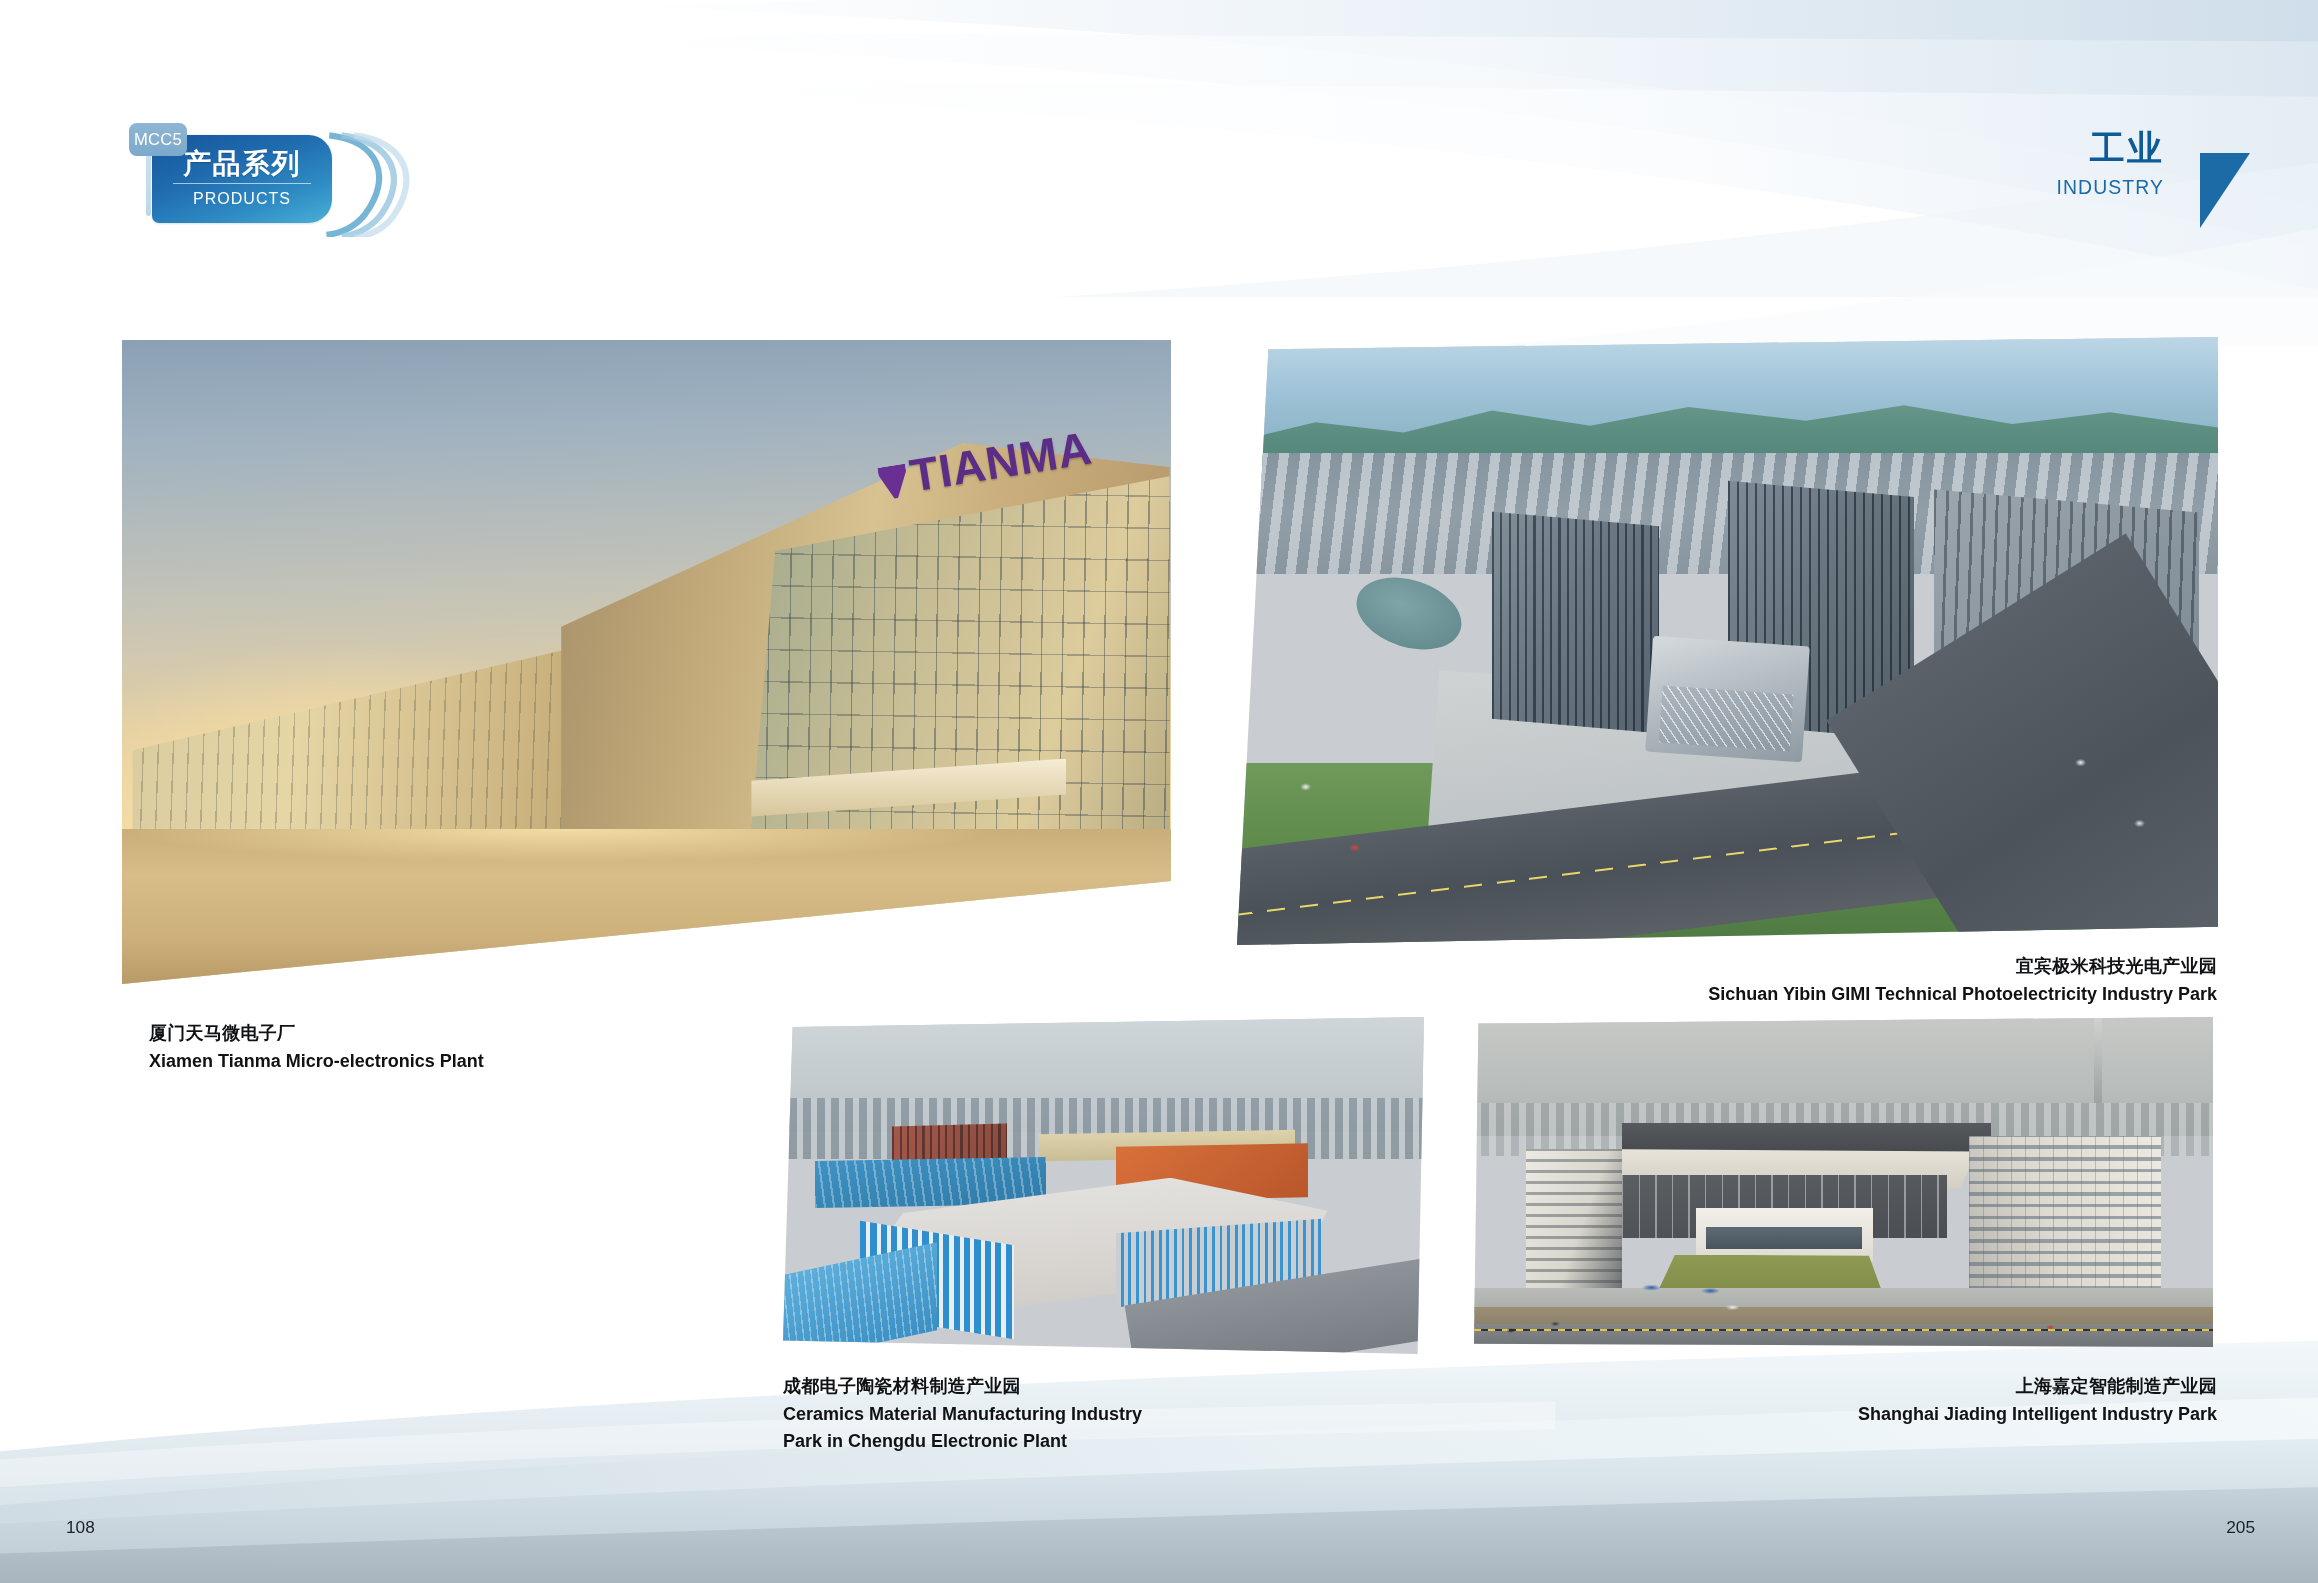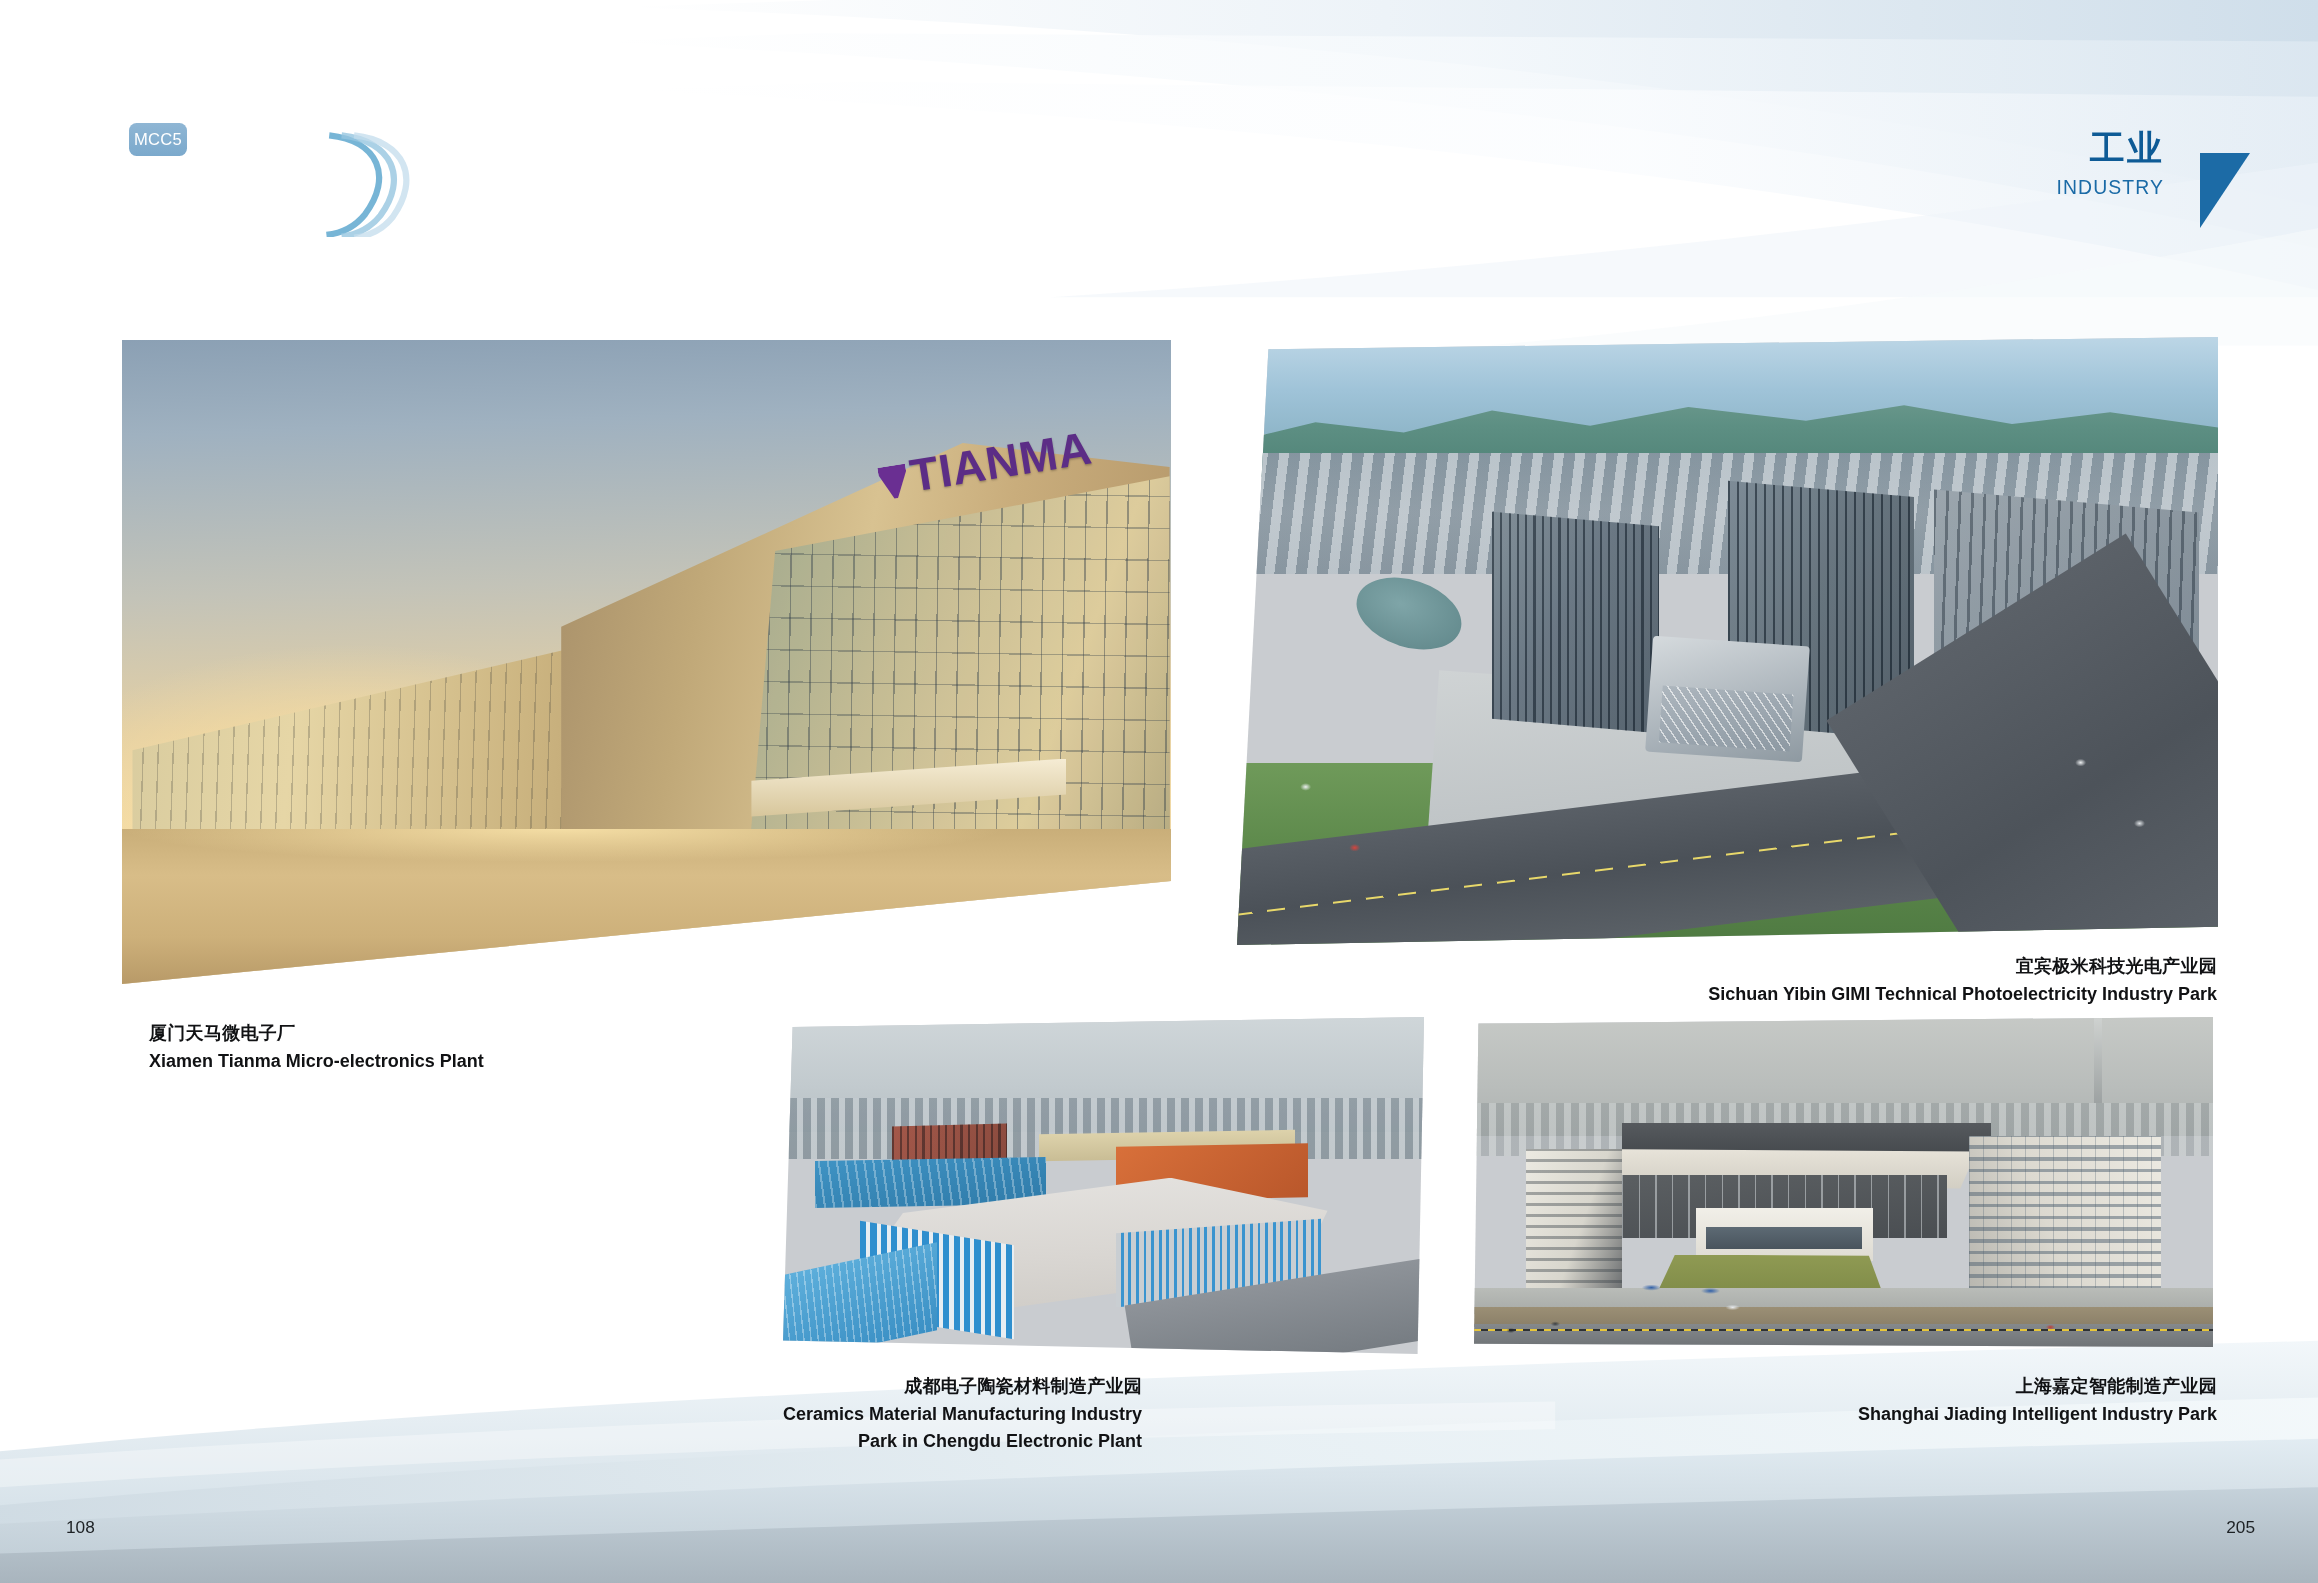--- a/index.html
+++ b/index.html
@@ -271,21 +271,21 @@
 
   
   .cap{position:absolute;color:#111214;}
   .cap .cn{font-size:18px;font-weight:bold;line-height:1.5;
     font-family:Liberation Mono, monospace;letter-spacing:0.3px;}
   .cap .en{font-size:18px;font-weight:bold;line-height:1.5;letter-spacing:0;}
   .cap.right{text-align:right;}
 
   .cap1{left:122px;top:1021px;margin-left:27px;}
   .cap2{right:102px;top:954px;}
-  .cap3{left:783px;top:1374px;text-align:right;}
+  .cap3{left:783px;top:1374px;}
   .cap4{right:102px;top:1374px;}
 
   
   .pageno{position:absolute;font-size:17.3px;color:#1d2124;}
   .pageno-l{left:66px;top:1517px;}
   .pageno-r{right:64px;top:1517px;}
 </style>
 </head>
 <body>
 
@@ -339,20 +339,25 @@
     <path d="M0,2112 C700,2062 1500,2038 2250,2028 L2250,2068 C1500,2080 700,2106 0,2152 Z" fill="#ffffff" opacity=".35"></path>
   </svg>
 </div>
 
 <div class="badge-wrap">
   <svg class="badge-arcs" viewBox="0 0 430 165">
     <path d="M300,18 C372,26 392,78 352,132 C336,152 314,160 296,162" fill="none" stroke="#5fa8cf" stroke-width="9" opacity=".85"></path>
     <path d="M318,18 C392,26 414,80 374,134 C358,154 336,162 318,164" fill="none" stroke="#96c6e0" stroke-width="9" opacity=".8"></path>
     <path d="M336,18 C410,26 432,80 392,136 C376,156 354,164 336,166" fill="none" stroke="#c3dcec" stroke-width="9" opacity=".75"></path>
   </svg>
+  <div class="badge-plate">
+    <div class="badge-cn">产品系列</div>
+    <div class="badge-rule"></div>
+    <div class="badge-en">PRODUCTS</div>
+  </div>
   <div class="badge-tab">MCC5</div>
 </div>
 
 <div class="industry">
   <div class="industry-cn">工业</div>
   <div class="industry-en">INDUSTRY</div>
   <div class="industry-tri"></div>
 </div>
 
 <div class="photo p1">

